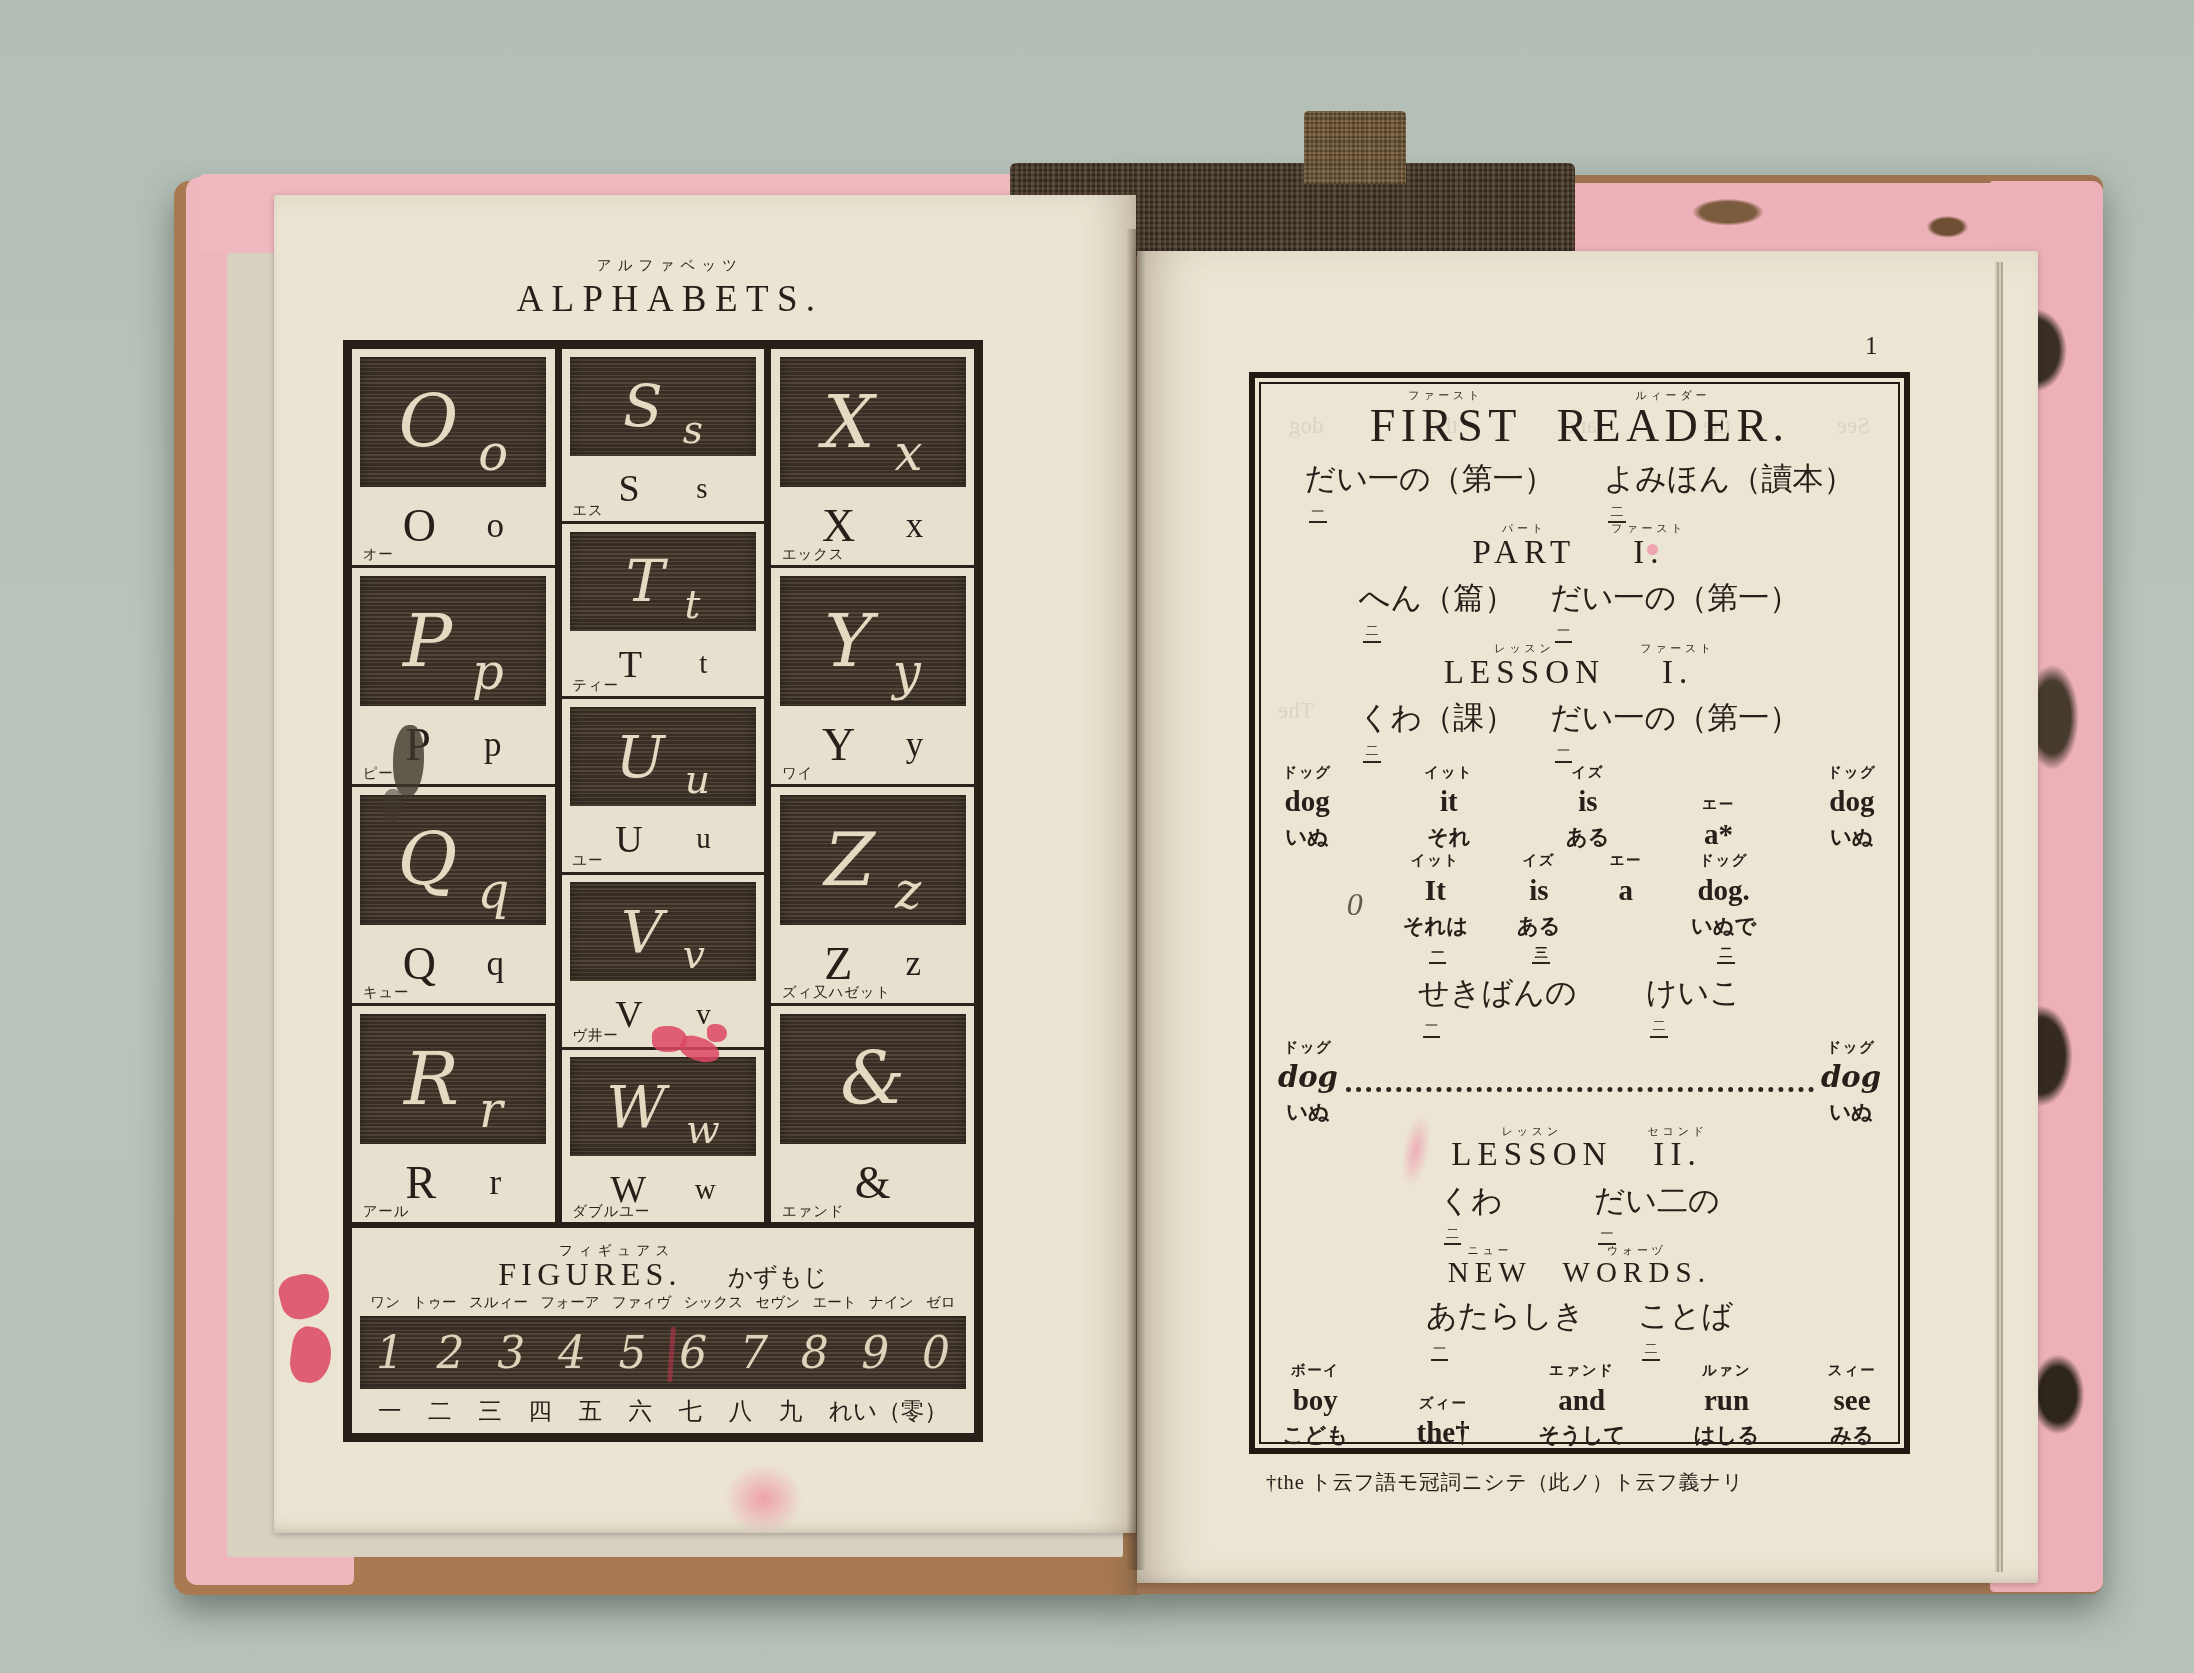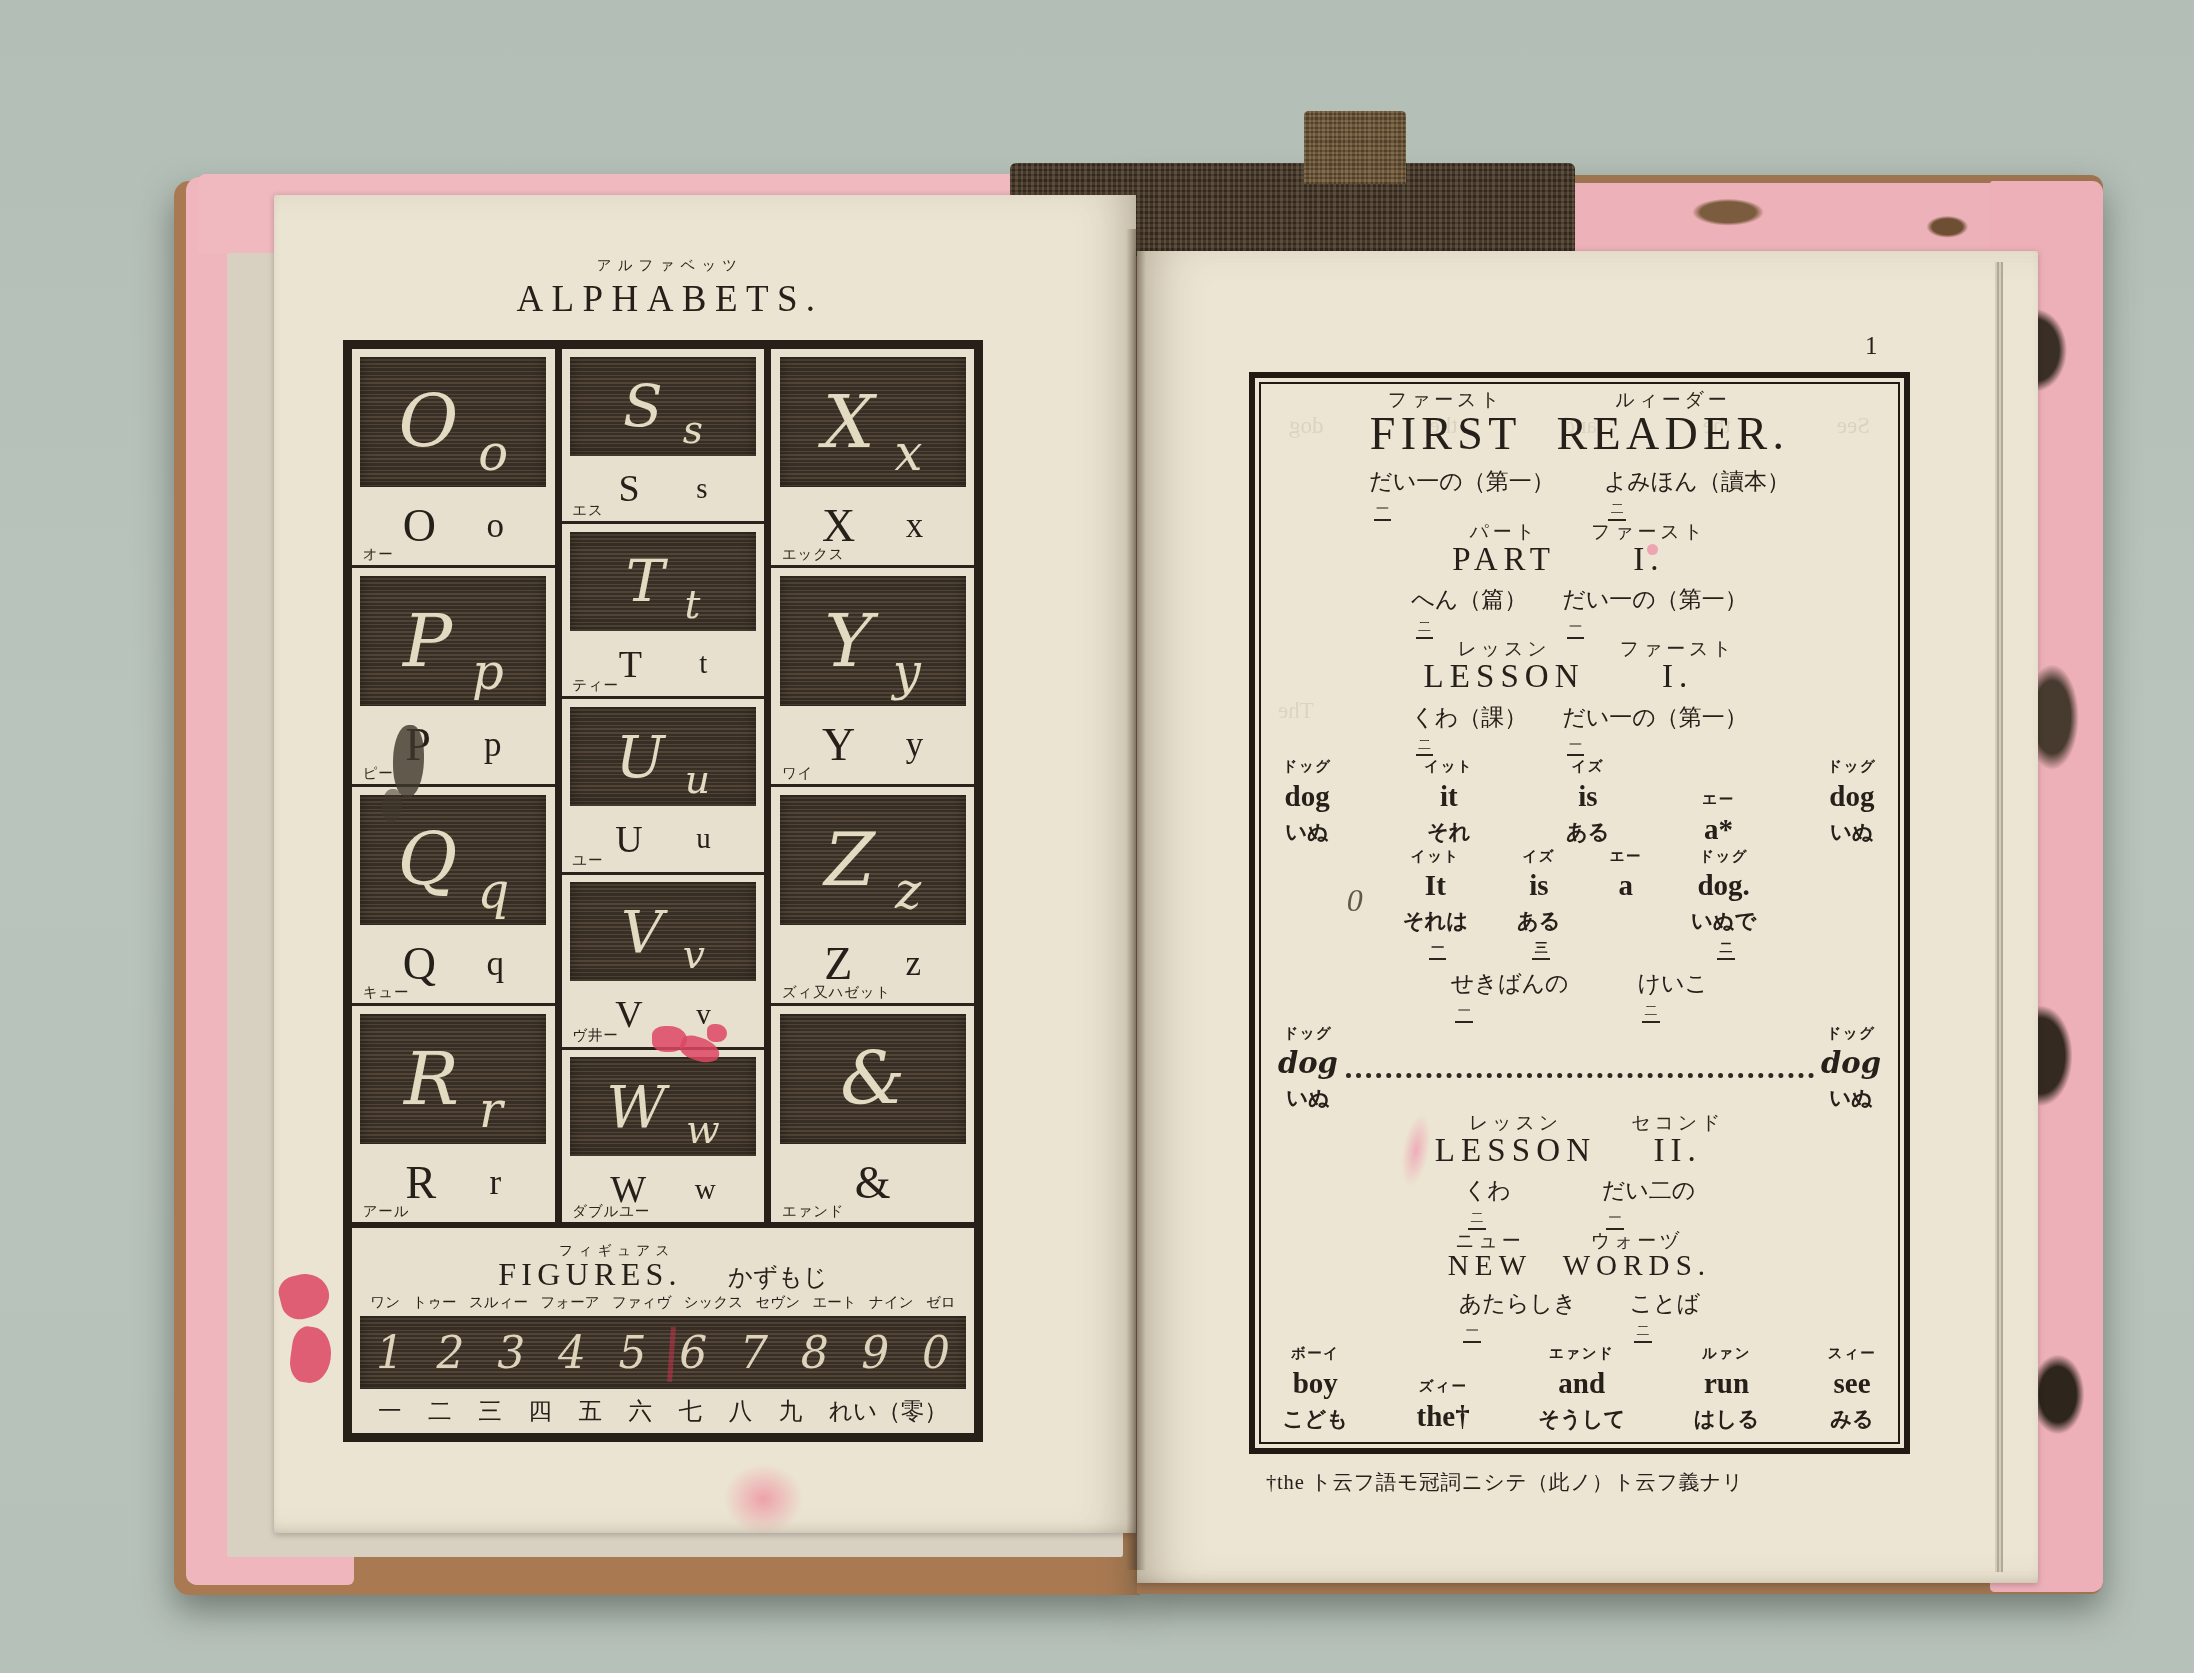--- a/index.html
+++ b/index.html
@@ -85,26 +85,26 @@
   .reader-frame{position:absolute;left:1249px;top:372px;width:661px;height:1082px;box-sizing:border-box;
     border:6.1px solid #201a13;background:rgba(0,0,0,0);}
   .reader-frame::before{content:"";position:absolute;inset:3.8px;border:2.3px solid #201a13;pointer-events:none;}
   .reader-inner{position:absolute;inset:12.2px 23px 15.2px;display:flex;flex-direction:column;
     align-items:center;justify-content:space-between;}
   .ghost{position:absolute;top:35px;left:34px;right:34px;display:flex;justify-content:space-between;
     transform:scaleX(-1);opacity:.13;font-size:23px;color:#6c6250;}
   .ghost-mid{position:absolute;top:320px;left:23px;transform:scaleX(-1);opacity:.12;font-size:23px;color:#6c6250;}
   .rb{display:inline-flex;flex-direction:column;align-items:center;line-height:1.05;}
   .hrow{display:flex;align-items:flex-end;gap:35px;}
-  .furi-s{font-family:"Liberation Sans",sans-serif;font-size:19px;letter-spacing:3.8px;color:#2c261f;}
+  .furi-s{font-family:"Liberation Sans",sans-serif;font-size:11px;letter-spacing:3.8px;color:#2c261f;}
   .title-big{font-size:46px;letter-spacing:5.3px;}
   .head-mid{font-size:33px;letter-spacing:6.1px;}
   .kana-row{display:flex;align-items:flex-start;gap:49px;margin-top:7.6px;}
   .kph{display:flex;flex-direction:column;align-items:flex-start;gap:3px;}
-  .kt{font-size:23px;}
+  .kt{font-size:31px;}
   .mk{font-size:13px;border-bottom:2.3px solid #2b251d;padding:0 2.3px 0.8px;margin-left:4.6px;}
   .mk:empty{display:none;}
   .block{display:flex;flex-direction:column;align-items:center;}
   .wrow{width:100%;display:flex;justify-content:space-between;align-items:flex-end;padding:0 4.6px;box-sizing:border-box;}
   .wcol{display:flex;flex-direction:column;align-items:center;gap:3.8px;font-weight:bold;}
   .wkana{font-family:"Liberation Sans",sans-serif;font-size:14.5px;letter-spacing:1.5px;white-space:nowrap;}
   .wword{font-size:29px;}
   .whira{font-size:21.3px;min-height:23px;}
   .whira:empty{display:none;}
   .sentence{position:relative;display:flex;gap:49px;align-items:flex-start;}

